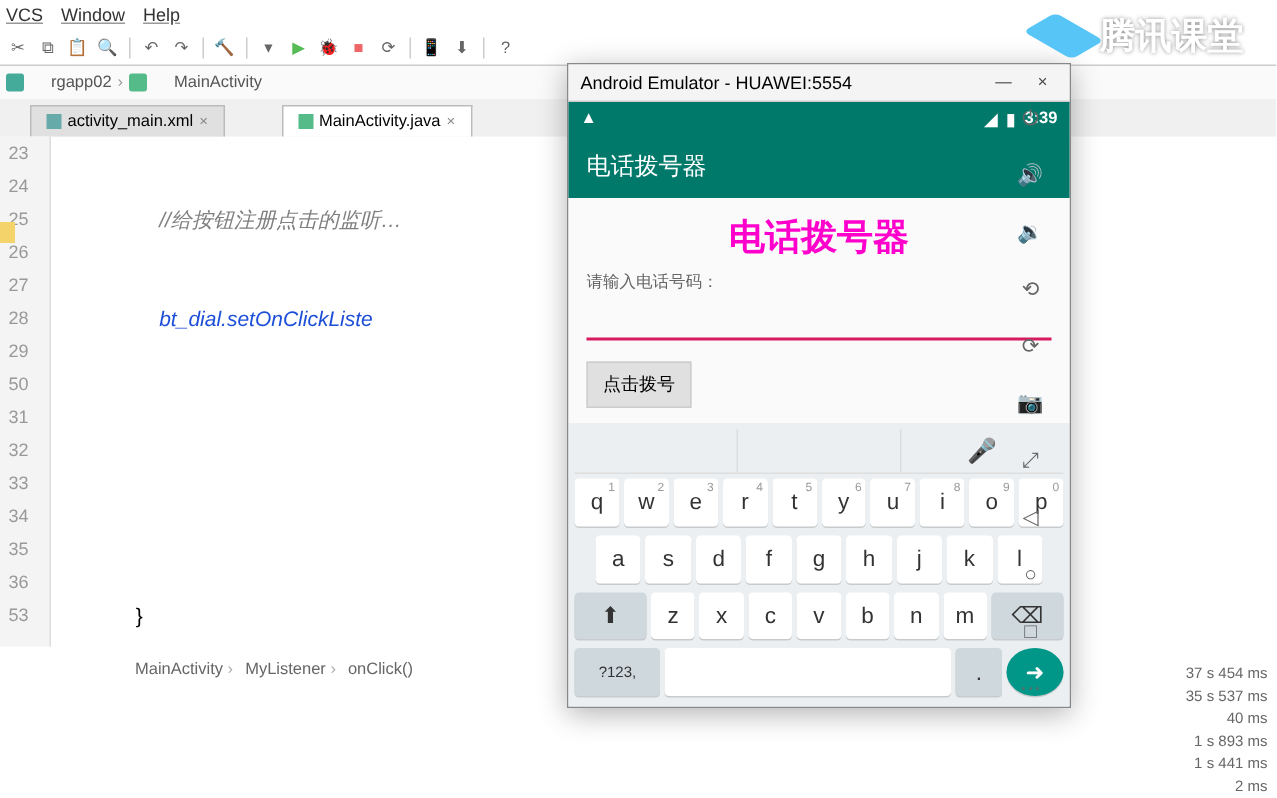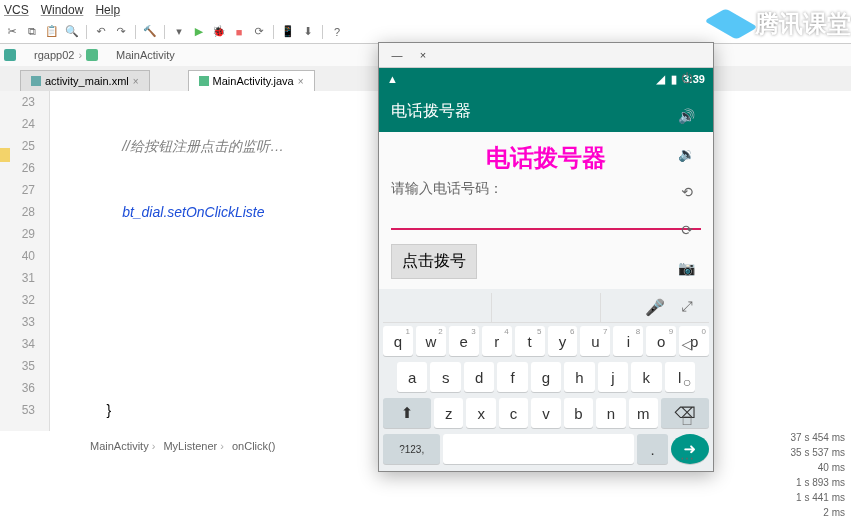--- a/index.html
+++ b/index.html
@@ -24,21 +24,21 @@
     .tabstrip { height: 25px; display: flex; align-items: flex-end; padding-left: 20px; background: #f0f0f0; }
     .tab { padding: 4px 10px; font-size: 11px; background: #e0e0e0; border: 1px solid #bbb; border-bottom: none; margin-right: 2px; display: flex; align-items: center; gap: 4px; }
     .tab.active { background: #fff; margin-left: 36px; }
     .tab-icon { width: 10px; height: 10px; }
     .tab-icon.xml { background: #6aa; }
     .tab-icon.java { background: #5b8; }
     .tab-close { color: #888; font-size: 10px; }
     
     
     .editor-wrap { display: flex; height: 340px; position: relative; }
-    .gutter { width: 50px; background: #f4f4f4; text-align: right; padding-right: 14px; font: 12px/22px Consolas, monospace; color: #999; border-right: 1px solid #ddd; position: relative; }
+    .gutter { width: 34px; background: #f4f4f4; text-align: right; padding-right: 14px; font: 12px/22px Consolas, monospace; color: #999; border-right: 1px solid #ddd; position: relative; }
     .gutter .ln { height: 22px; position: relative; }
     .editor { flex: 1; font: 14px/22px Consolas, monospace; padding-left: 6px; overflow: hidden; white-space: pre; }
     .editor .line { height: 22px; }
     .com { color: #808080; font-style: italic; }
     .id { color: #1d4ed8; font-style: italic; }
     
     
     .editor-bc { position: absolute; bottom: 80px; left: 90px; font-size: 11px; color: #666; display: flex; gap: 8px; }
     .editor-bc span::after { content: "  ›"; color: #aaa; }
     .editor-bc span:last-child::after { content: ""; }
@@ -49,48 +49,48 @@
     .emu-winbtns { display: flex; gap: 6px; }
     .emu-winbtn { width: 20px; height: 16px; display: flex; align-items: center; justify-content: center; font-size: 11px; color: #444; }
     
     .emu-screen { flex: 1; display: flex; flex-direction: column; border-top: 1px solid #ccc; }
     .statusbar { height: 22px; background: #00796b; color: #fff; display: flex; align-items: center; justify-content: space-between; padding: 0 8px; font-size: 11px; }
     .status-left { display: flex; gap: 4px; }
     .status-right { display: flex; gap: 6px; align-items: center; font-weight: bold; }
     .appbar { height: 42px; background: #00796b; color: #fff; display: flex; align-items: center; padding: 0 12px; font-size: 16px; }
     .app-body { background: #fafafa; padding: 10px 12px; }
     .app-title { color: #ff00cc; font-size: 24px; text-align: center; font-weight: bold; margin-bottom: 6px; }
-    .hint { font-size: 14px; color: #666; margin-bottom: 4px; }
+    .hint { font-size: 11px; color: #666; margin-bottom: 4px; }
     .input-line { height: 28px; border-bottom: 2px solid #d81b60; }
-    .dial-btn { margin-top: 14px; padding: 6px 10px; background: #e0e0e0; border: 1px solid #ccc; font-size: 16px; display: inline-block; }
+    .dial-btn { margin-top: 14px; padding: 6px 10px; background: #e0e0e0; border: 1px solid #ccc; font-size: 12px; display: inline-block; }
     
     
     .kbd { background: #eceff1; flex: 1; display: flex; flex-direction: column; padding: 4px; }
     .kbd-sugg { height: 30px; display: flex; border-bottom: 1px solid #ddd; }
     .sugg-cell { flex: 1; border-right: 1px solid #ddd; }
     .sugg-cell:last-child { border: none; display: flex; align-items: center; justify-content: center; }
     .kbd-row { flex: 1; display: flex; gap: 3px; padding: 3px 0; }
     .key { flex: 1; background: #fff; border-radius: 3px; display: flex; align-items: center; justify-content: center; font-size: 15px; color: #333; position: relative; box-shadow: 0 1px 0 rgba(0,0,0,.15); }
     .key .hint-num { position: absolute; top: 1px; right: 3px; font-size: 8px; color: #999; }
     .key.func { background: #cfd8dc; }
     .key.enter { background: #009688; color: #fff; border-radius: 50%; }
     .key.space { flex: 5; }
     .key.wide { flex: 1.5; }
     
     
     .emu-side { position: absolute; left: 672px; top: 58px; width: 30px; display: flex; flex-direction: column; gap: 18px; align-items: center; padding-top: 10px; }
     .side-btn { width: 20px; height: 20px; display: flex; align-items: center; justify-content: center; color: #666; font-size: 14px; }
     
     
-    .watermark { position: absolute; top: 8px; right: 0; display: flex; align-items: center; gap: 6px; opacity: .95; justify-content: space-between; }
+    .watermark { position: absolute; top: 8px; right: 22px; display: flex; align-items: center; gap: 6px; opacity: .95; justify-content: space-between; }
     .wm-logo { width: 36px; height: 24px; background: #4fc3f7; transform: rotate(45deg) skew(-15deg,-15deg); border-radius: 4px; }
     .wm-text { font-size: 24px; color: #fff; font-weight: bold; text-shadow: 0 0 3px #888; }
     
     
-    .timing { position: absolute; right: 6px; bottom: 12px; font: 10px/15px Consolas, monospace; color: #666; text-align: right; }
+    .timing { position: absolute; right: 6px; bottom: 0; font: 10px/15px Consolas, monospace; color: #666; text-align: right; }
     
     
     .left-stripe { position: absolute; left: 0; top: 148px; width: 10px; height: 14px; background: #f3d36a; }
   </style>
 </head>
 <body>
 
 <div class="menubar">
   <span>VCS</span>
   <span>Window</span>
@@ -147,21 +147,21 @@
 
 <div class="editor-wrap">
   <div class="gutter">
     <div class="ln">23</div>
     <div class="ln">24</div>
     <div class="ln">25</div>
     <div class="ln">26</div>
     <div class="ln">27</div>
     <div class="ln">28</div>
     <div class="ln">29</div>
-    <div class="ln">40</div>
+    <div class="ln">50</div>
     <div class="ln">31</div>
     <div class="ln">32</div>
     <div class="ln">33</div>
     <div class="ln">34</div>
     <div class="ln">35</div>
     <div class="ln">36</div>
     <div class="ln">53</div>
   </div>
   <div class="editor">
     <div class="line">                 <span class="com">//给按钮注册点击的监听…</span></div>
@@ -185,20 +185,21 @@
 <div class="left-stripe"></div>
 
 <div class="editor-bc">
   <span>MainActivity</span>
   <span>MyListener</span>
   <span>onClick()</span>
 </div>
 
 <div class="emu-window">
   <div class="emu-titlebar">
+    <span>Android Emulator - HUAWEI:5554</span>
     <div class="emu-winbtns">
       <span class="emu-winbtn">—</span>
       <span class="emu-winbtn">×</span>
     </div>
   </div>
   <div class="emu-screen">
     <div class="statusbar">
       <div class="status-left">
           <span>▲</span>
         </div>

